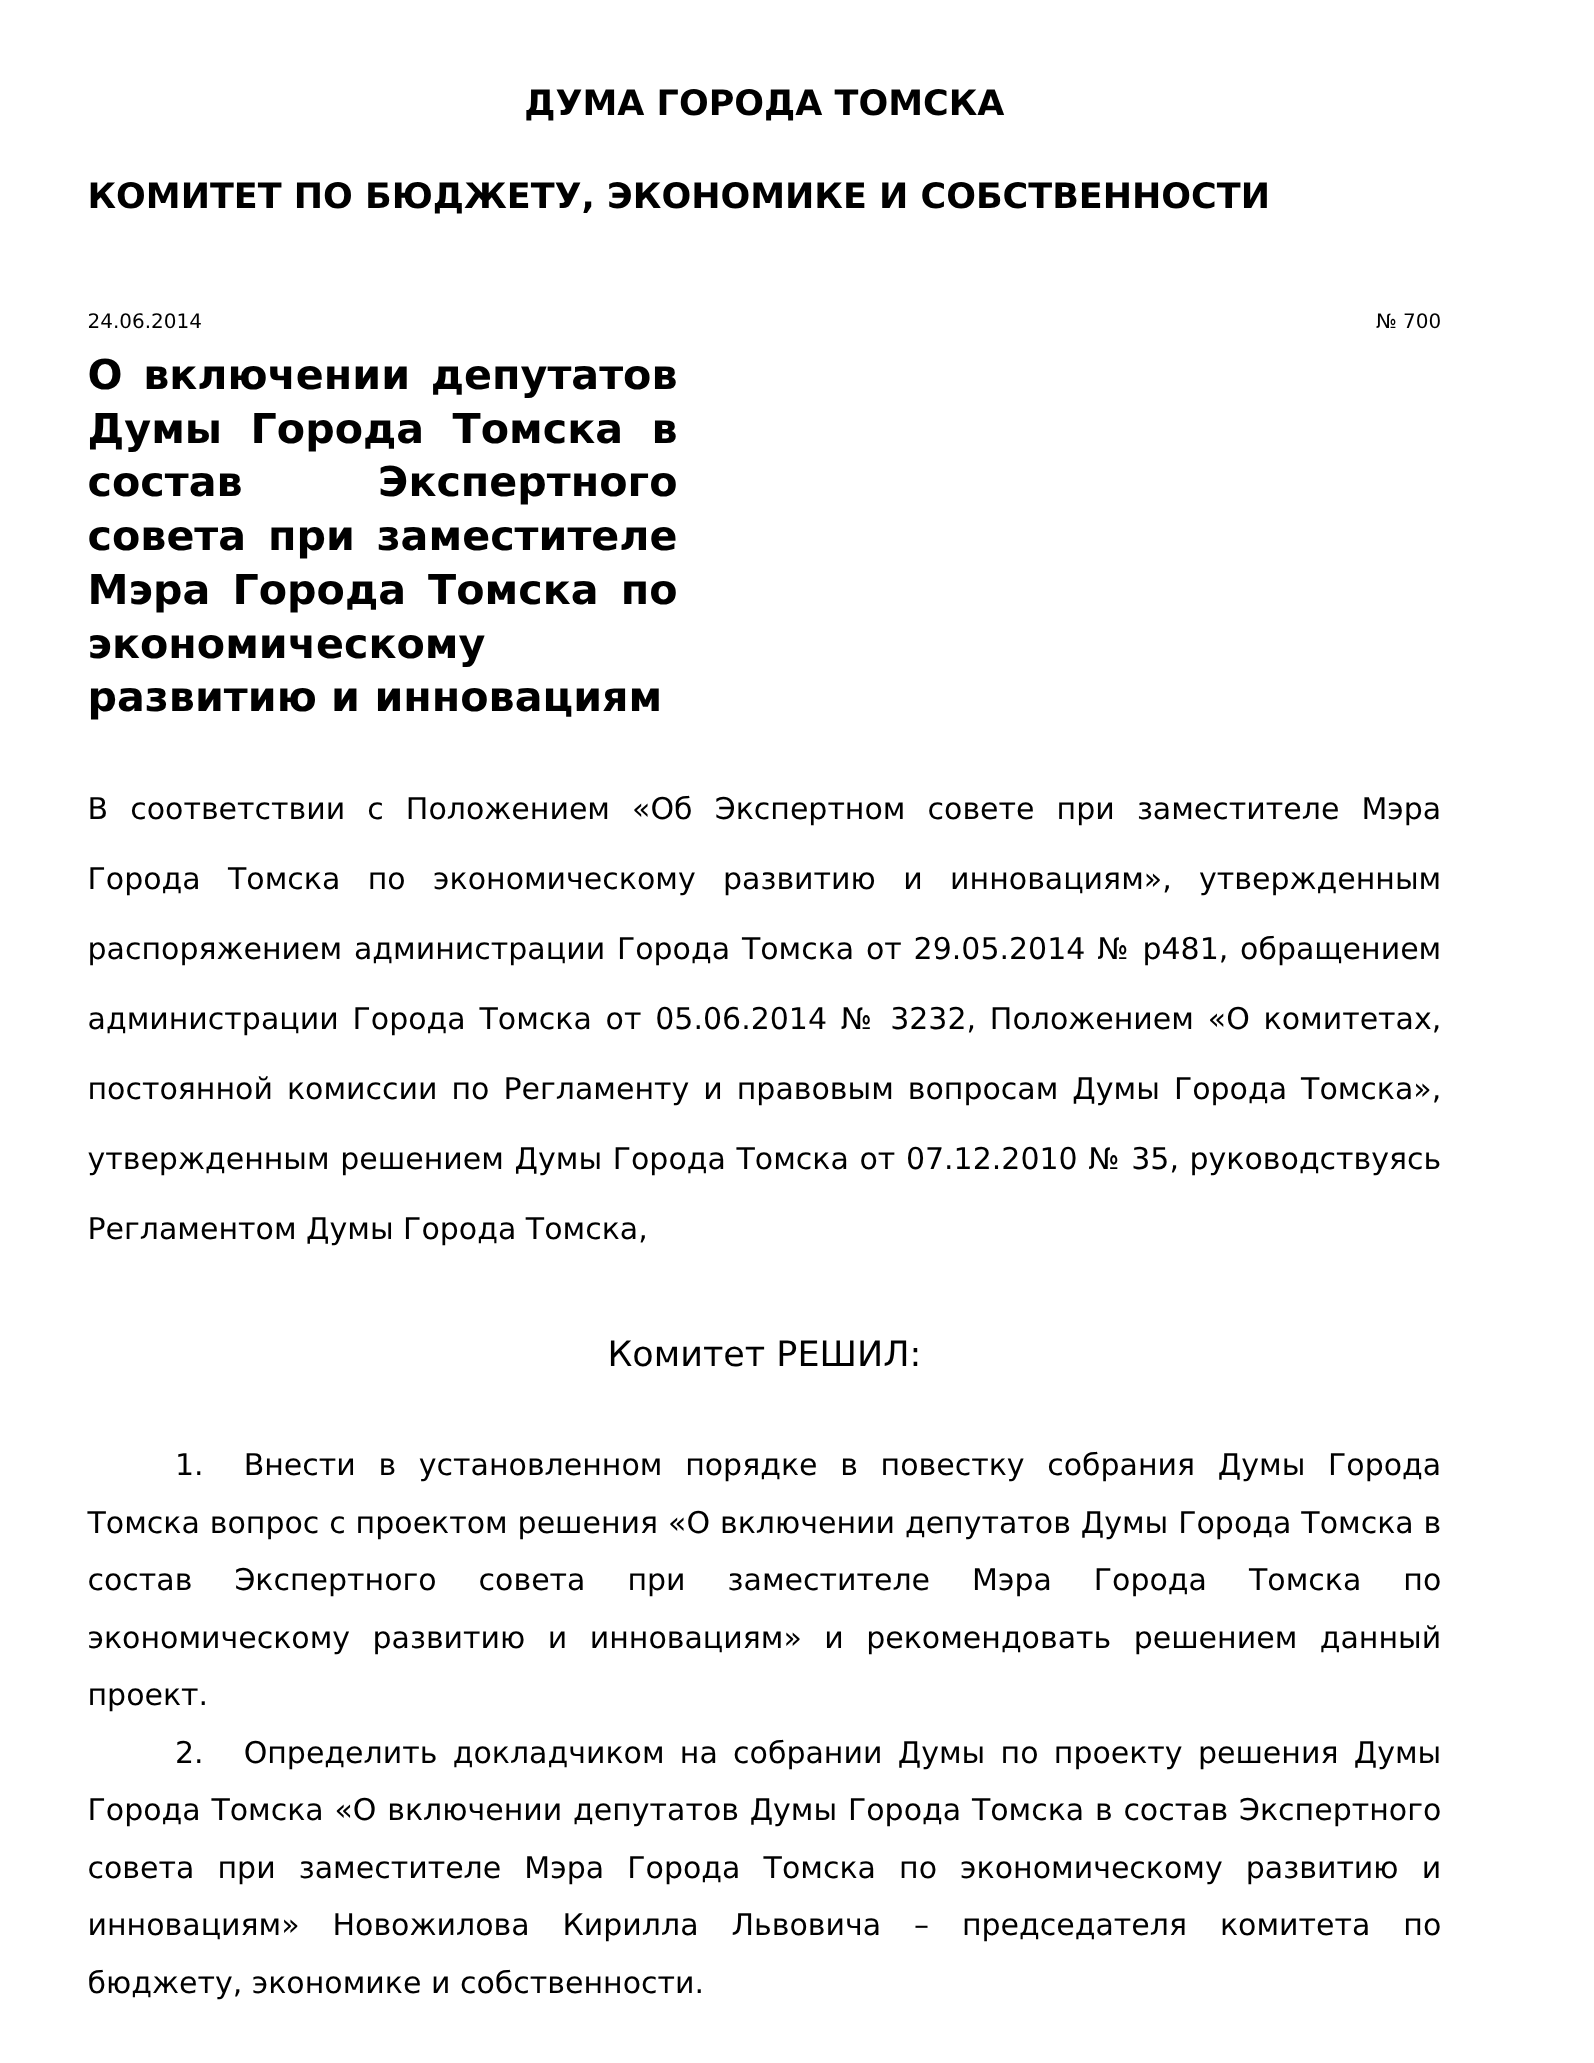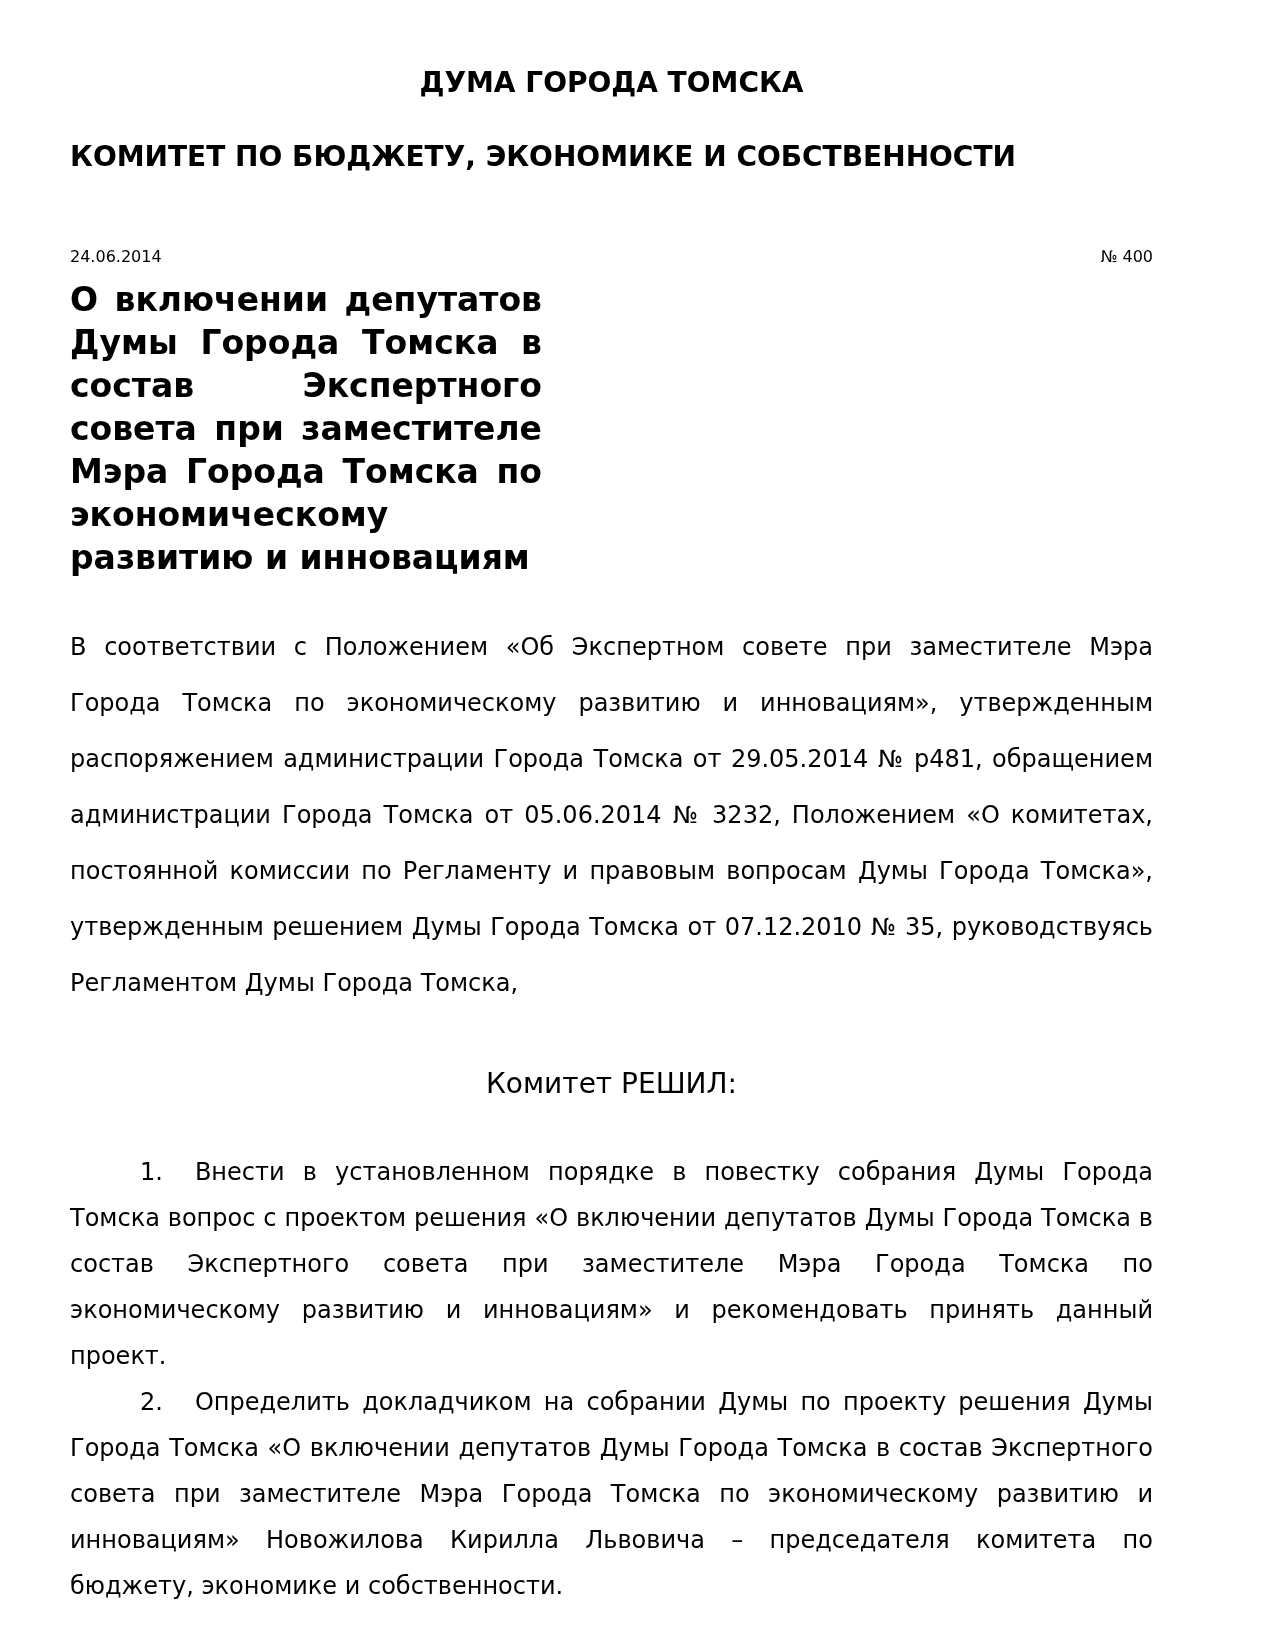--- a/index.html
+++ b/index.html
@@ -79,27 +79,27 @@
 <body>
 
 <div class="page">
 
   <h1 class="doc-title">ДУМА ГОРОДА ТОМСКА</h1>
 
   <h2 class="doc-subtitle">КОМИТЕТ ПО БЮДЖЕТУ, ЭКОНОМИКЕ И СОБСТВЕННОСТИ</h2>
 
   <div class="meta-row">
     <span class="doc-date">24.06.2014</span>
-    <span class="doc-number">№ 400</span>
+    <span class="doc-number">№ 700</span>
   </div>
 
   <p class="subject">О включении депутатов Думы Города Томска в состав Экспертного совета при заместителе Мэра Города Томска по экономическому развитию и инновациям</p>
 
   <p class="preamble">В соответствии с Положением «Об Экспертном совете при заместителе Мэра Города Томска по экономическому развитию и инновациям», утвержденным распоряжением администрации Города Томска от 29.05.2014 № р481, обращением администрации Города Томска от 05.06.2014 № 3232, Положением «О комитетах, постоянной комиссии по Регламенту и правовым вопросам Думы Города Томска», утвержденным решением Думы Города Томска от 07.12.2010 № 35, руководствуясь Регламентом Думы Города Томска,</p>
 
   <p class="resolution-heading">Комитет РЕШИЛ:</p>
 
   <div class="items">
-    <p class="item"><span class="item-num">1.</span><span class="item-text">Внести в установленном порядке в повестку собрания Думы Города Томска вопрос с проектом решения «О включении депутатов Думы Города Томска в состав Экспертного совета при заместителе Мэра Города Томска по экономическому развитию и инновациям» и рекомендовать принять данный проект.</span></p>
+    <p class="item"><span class="item-num">1.</span><span class="item-text">Внести в установленном порядке в повестку собрания Думы Города Томска вопрос с проектом решения «О включении депутатов Думы Города Томска в состав Экспертного совета при заместителе Мэра Города Томска по экономическому развитию и инновациям» и рекомендовать решением данный проект.</span></p>
     <p class="item"><span class="item-num">2.</span><span class="item-text">Определить докладчиком на собрании Думы по проекту решения Думы Города Томска «О включении депутатов Думы Города Томска в состав Экспертного совета при заместителе Мэра Города Томска по экономическому развитию и инновациям» Новожилова Кирилла Львовича – председателя комитета по бюджету, экономике и собственности.</span></p>
   </div>
 
 </div>
 
 </body></html>

